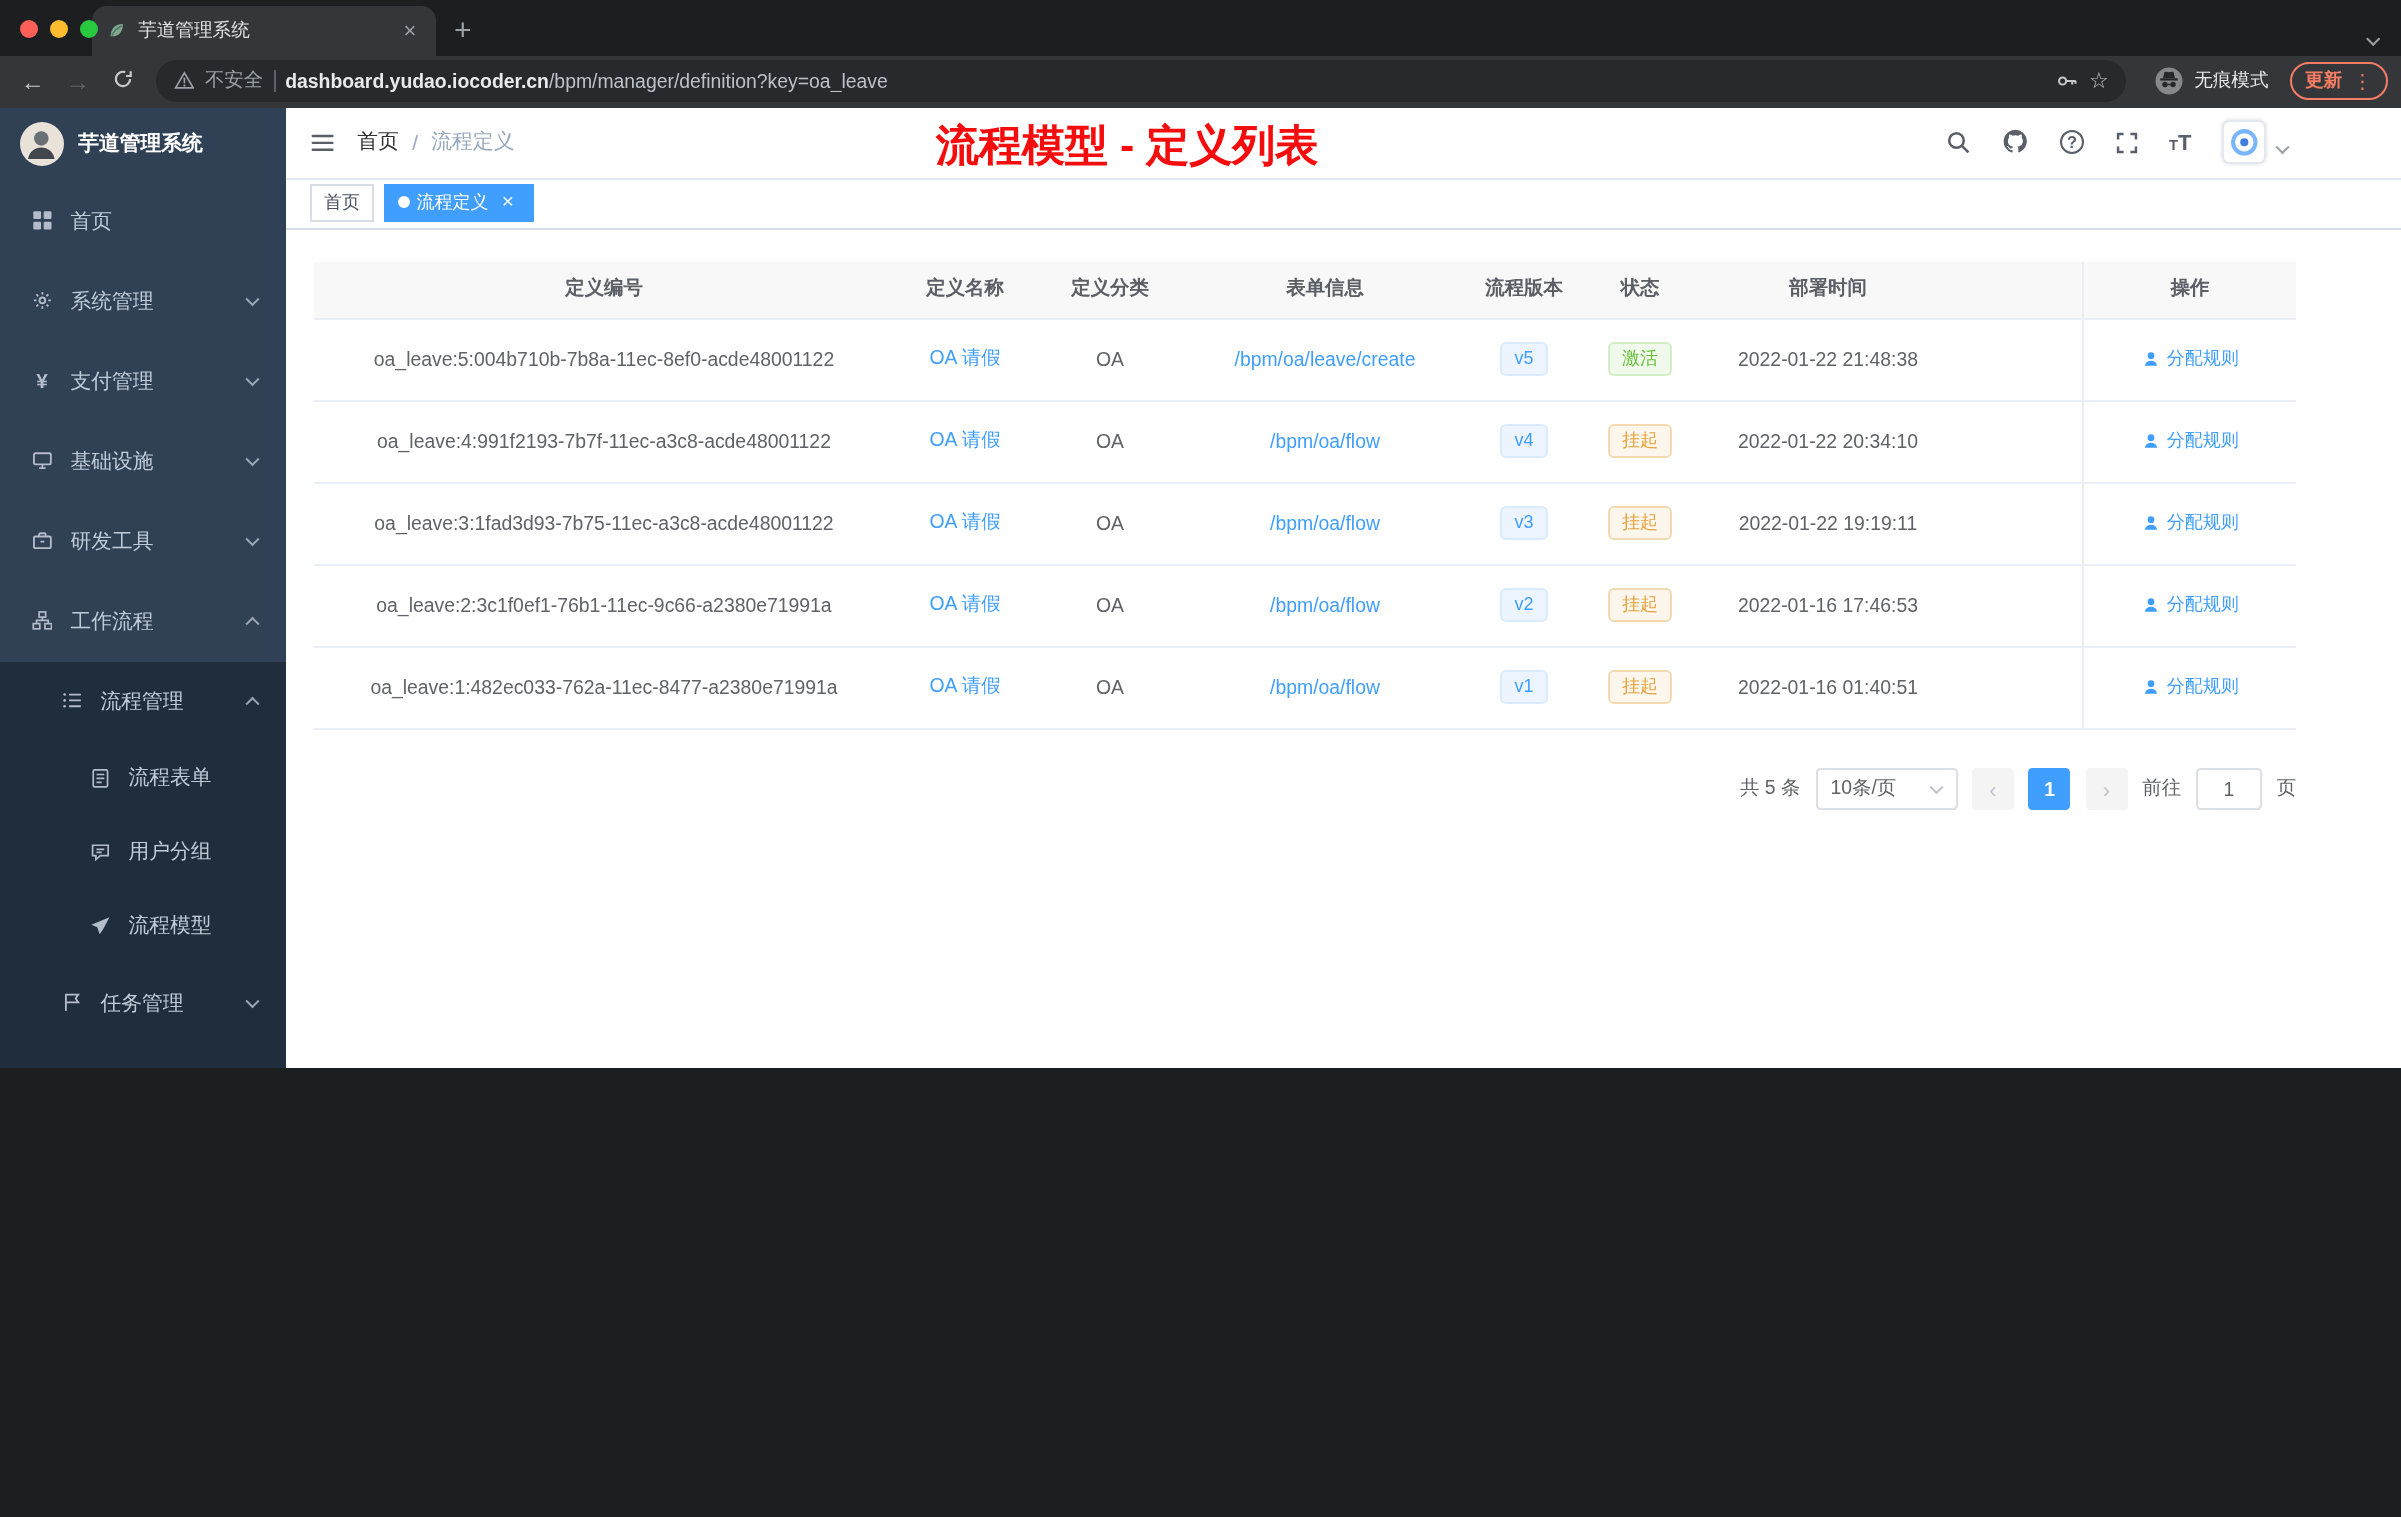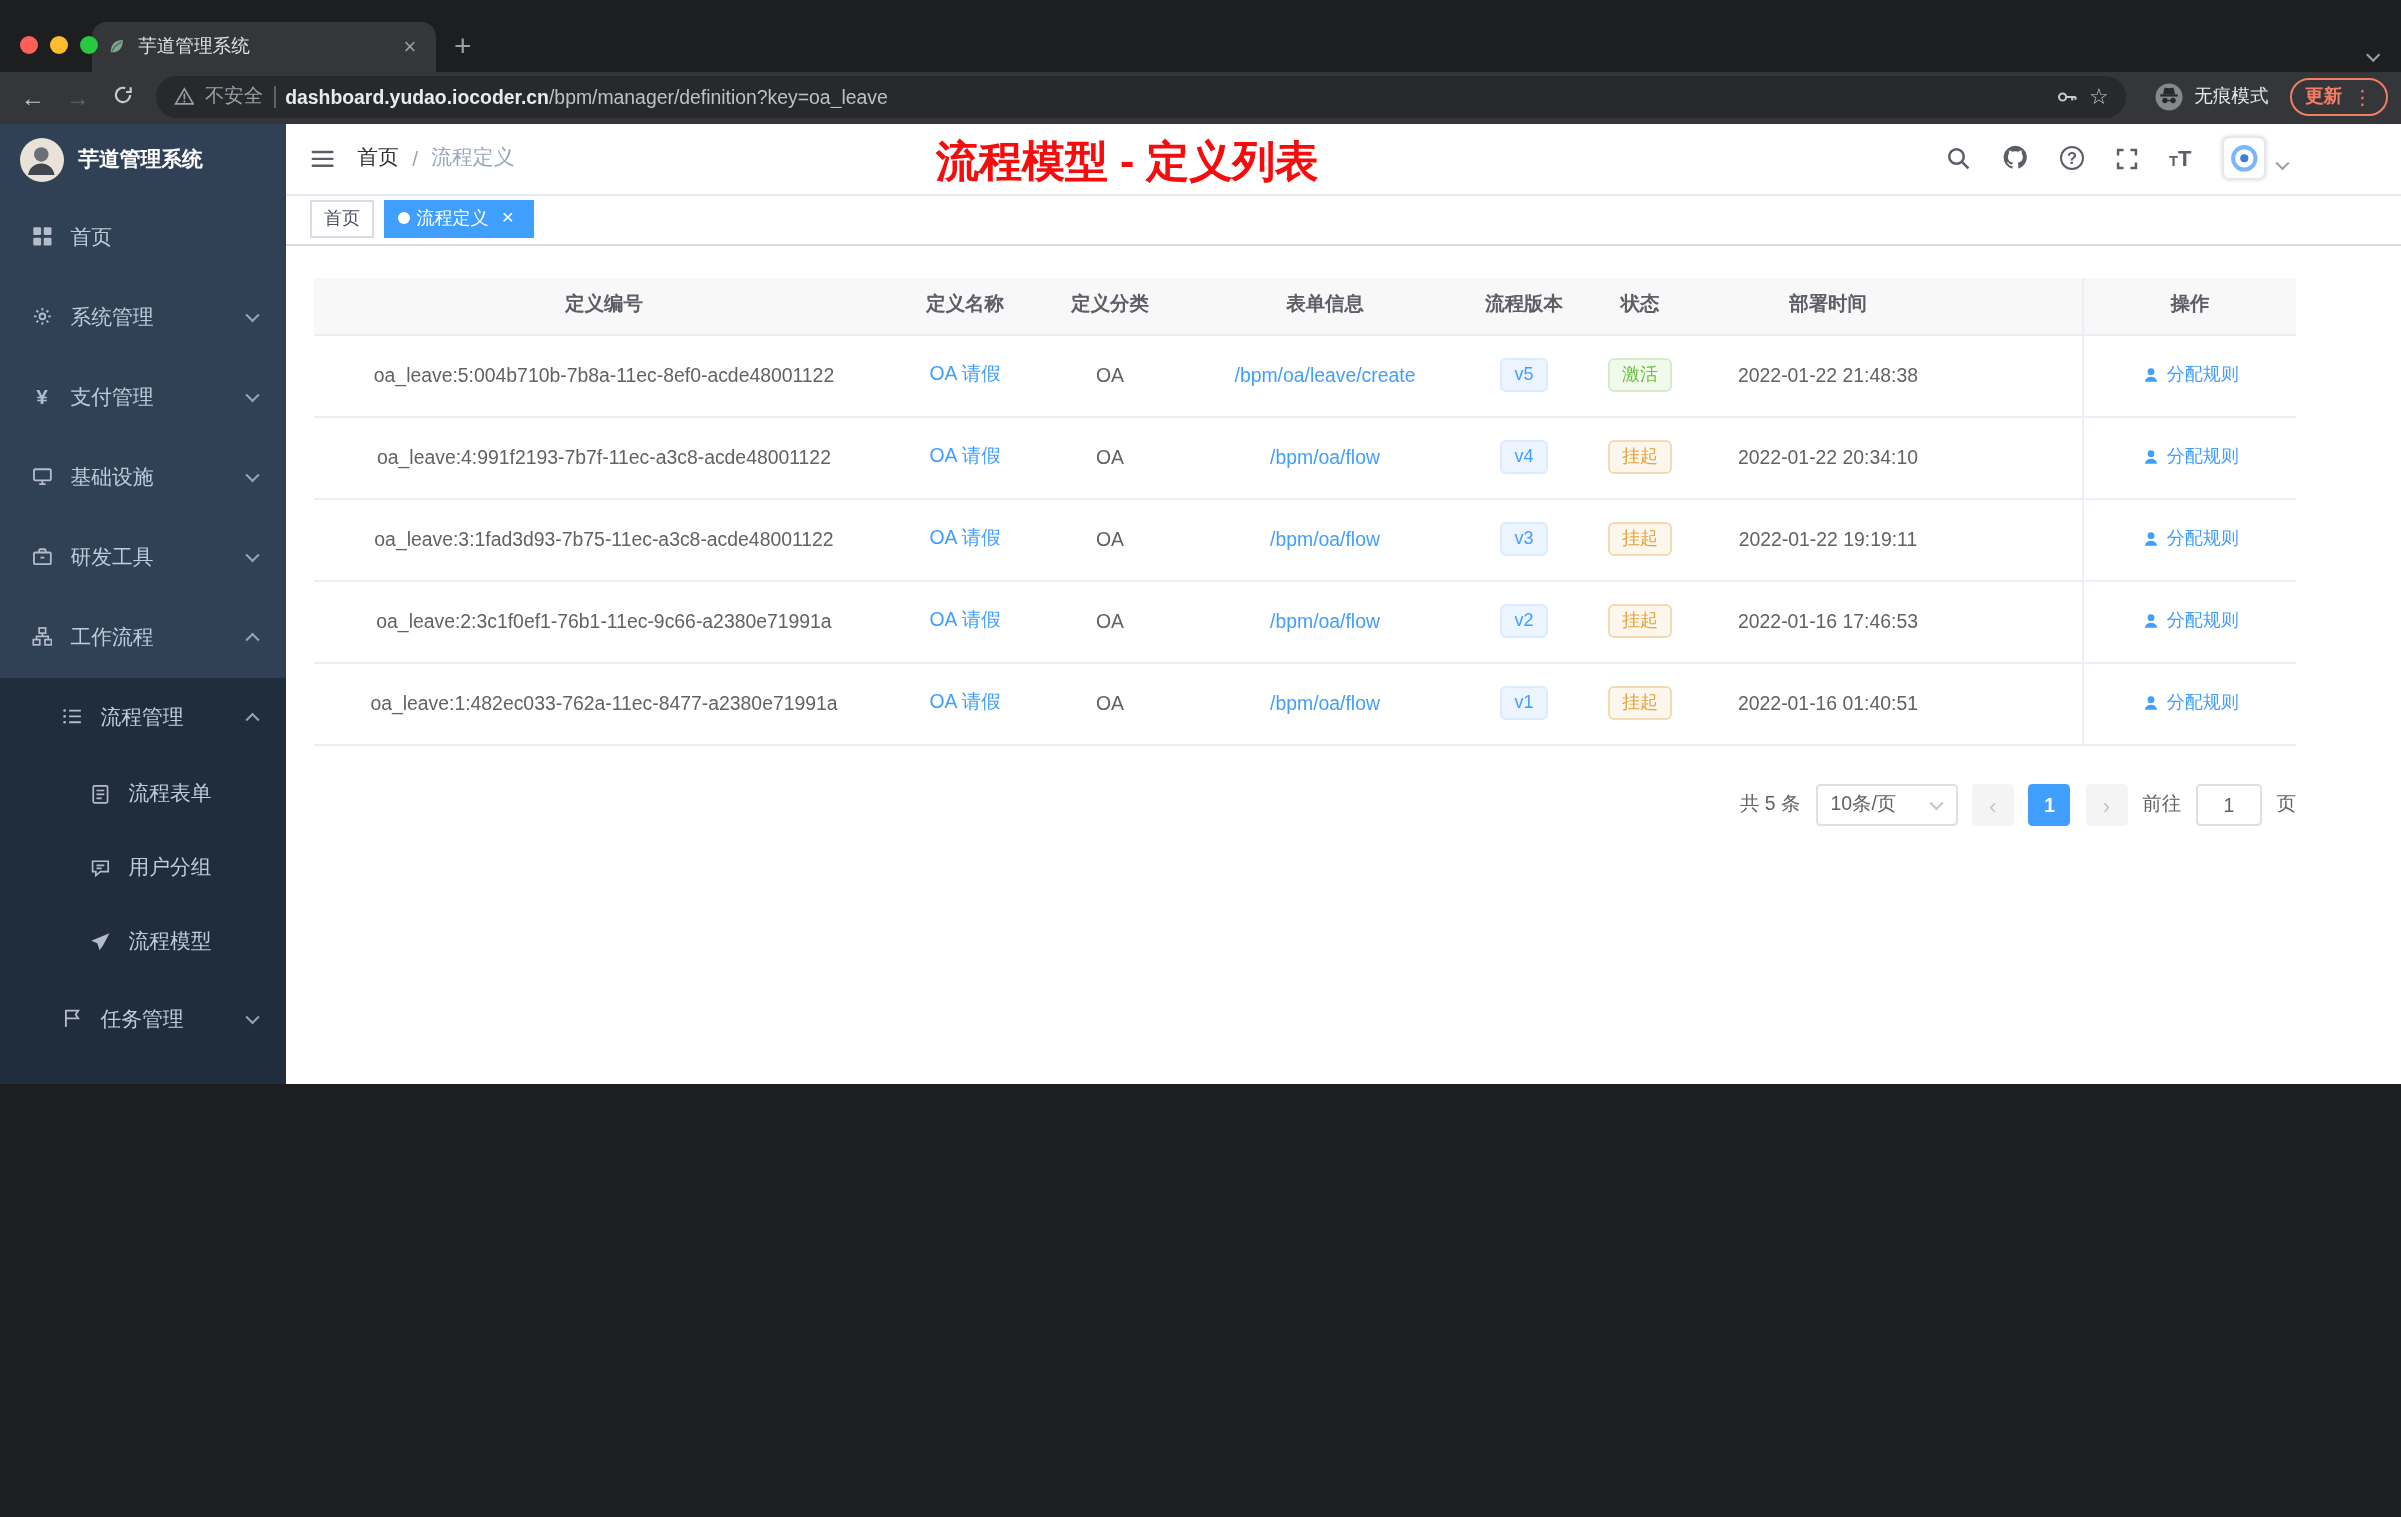--- a/index.html
+++ b/index.html
@@ -1,18 +1,18 @@
 <!DOCTYPE html>
 <html style="--primary: #409eff; --success: #67c23a; --warning: #e6a23c; --annotation: #f50d0d; --sidebar_bg: #304156; --submenu_bg: #1f2d3d;font-size:12px"><head>
 <meta charset="utf-8">
 <style>
   html,body{margin:0;padding:0;background:#1d1e20;}
   *{box-sizing:border-box;}
   body{font-family:"Liberation Sans","DejaVu Sans",sans-serif;}
-  .viewport{width:2401px;height:1068px;overflow:hidden;margin-top:16px;}
+  .viewport{width:2401px;height:1068px;overflow:hidden;}
   .stage{width:1201px;height:759px;transform:scale(2);transform-origin:0 0;background:#fff;display:flex;flex-direction:column;}
 
   
   .tabstrip{height:27.5px;background:#1d1e20;position:relative;display:flex;align-items:flex-end;flex-shrink:0;}
   .traffic{position:absolute;left:10.4px;top:9.7px;display:flex;gap:6px;}
   .tl{width:9px;height:9px;border-radius:50%;display:inline-block;}
   .tl.r{background:#ff5f57;} .tl.y{background:#febc2e;} .tl.g{background:#28c840;}
   .tab{height:24.5px;width:172px;margin-left:46px;background:#35363a;border-radius:7.4px 7.4px 0 0;display:flex;align-items:center;gap:6px;padding:0 6.7px;color:#dfe1e5;font-size:9.3px;}
   .tab-title{flex:1;white-space:nowrap;overflow:hidden;}
   .tab-close{color:#9aa0a6;font-size:11px;width:12.6px;height:12.6px;line-height:12px;text-align:center;border-radius:50%;cursor:pointer;}

